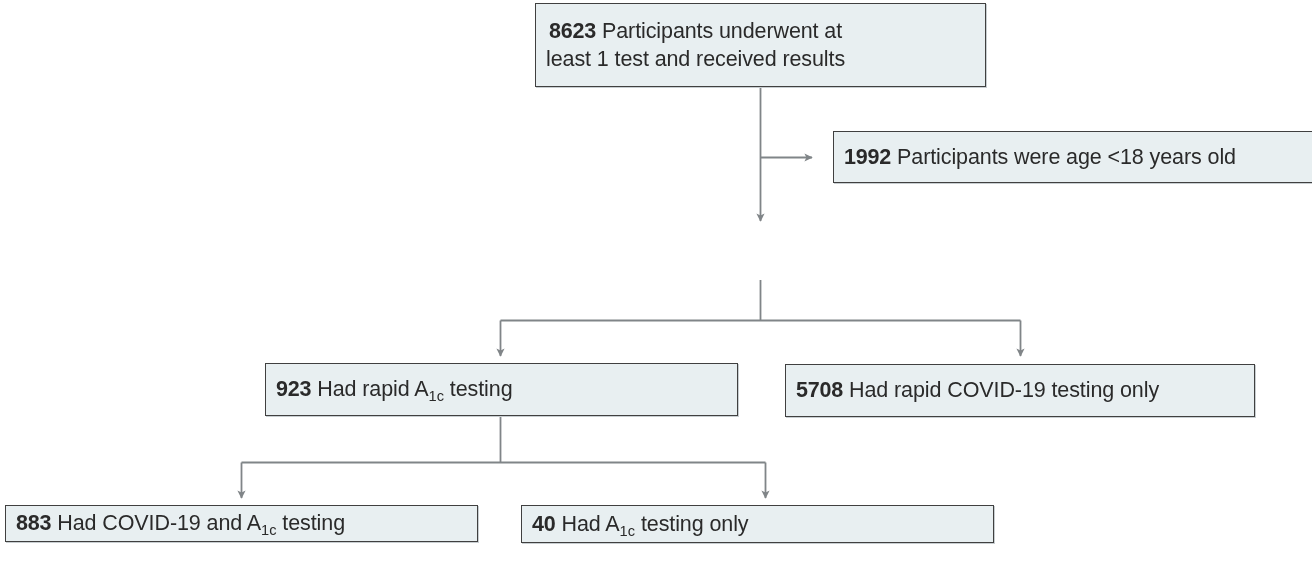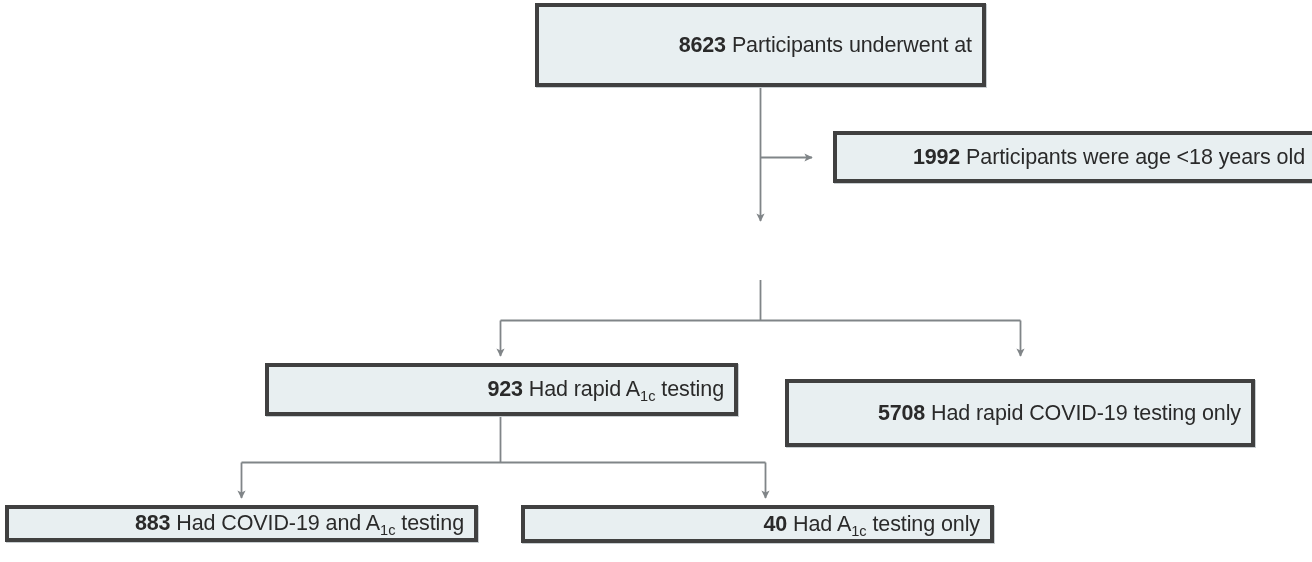--- a/index.html
+++ b/index.html
@@ -19,25 +19,25 @@
     position: absolute;
     left: 0;
     top: 0;
     width: 1312px;
     height: 562px;
   }
   .node {
     position: absolute;
     box-sizing: border-box;
     background: #e8eff1;
-    border: 4px solid #404040;
+    border: 1px solid #404040;
     box-shadow: 1px 1px 0 0 #c8ced1;
     display: flex;
     align-items: center;
-    justify-content: flex-end;
+    justify-content: flex-start;
     text-align: center;
     color: #2a2a2a;
     font-size: 21.5px;
     line-height: 1.32;
     letter-spacing: -0.1px;
     z-index: 2;
   }
   .node .inner {
     padding: 0 10px;
   }
@@ -57,21 +57,21 @@
   }
 
   
   #node-total        { left: 535px; top: 3px;   width: 451px; height: 84px; }
   
   #node-excluded     { left: 821px; top: 131px; width: 486px; height: 52px; margin-left: 12px; }
   
   #node-adults       { left: 535px; top: 228px; width: 451px; height: 52px; }
   
   #node-a1c          { left: 265px; top: 363px; width: 473px; height: 53px; }
-  #node-covid-only   { left: 785px; top: 379px; width: 470px; height: 68px; }
+  #node-covid-only   { left: 785px; top: 364px; width: 470px; height: 53px; }
   
   #node-both         { left: 5px;   top: 505px; width: 473px; height: 37px; }
   #node-a1c-only     { left: 521px; top: 505px; width: 473px; height: 38px; }
 </style>
 </head>
 <body>
 
 <div id="canvas">
 
   <svg id="connectors" viewBox="0 0 1312 562" xmlns="http://www.w3.org/2000/svg">
@@ -95,20 +95,21 @@
       <path d="M500.5,416 L500.5,462.5"></path>
       <path d="M241.5,462.5 L765.5,462.5"></path>
       <path d="M241.5,462.5 L241.5,498" marker-end="url(#arrowhead)"></path>
       <path d="M765.5,462.5 L765.5,498" marker-end="url(#arrowhead)"></path>
     </g>
   </svg>
 
   <div class="node" id="node-total">
     <div class="inner">
       <span class="num">8623</span><span class="gap"></span><span>Participants underwent at</span><br>
+      <span>least 1 test and received results</span>
     </div>
   </div>
 
   <div class="node" id="node-excluded">
     <div class="inner">
       <span class="num">1992</span><span class="gap"></span><span>Participants were age &lt;18 years old</span>
     </div>
   </div>
 
 

